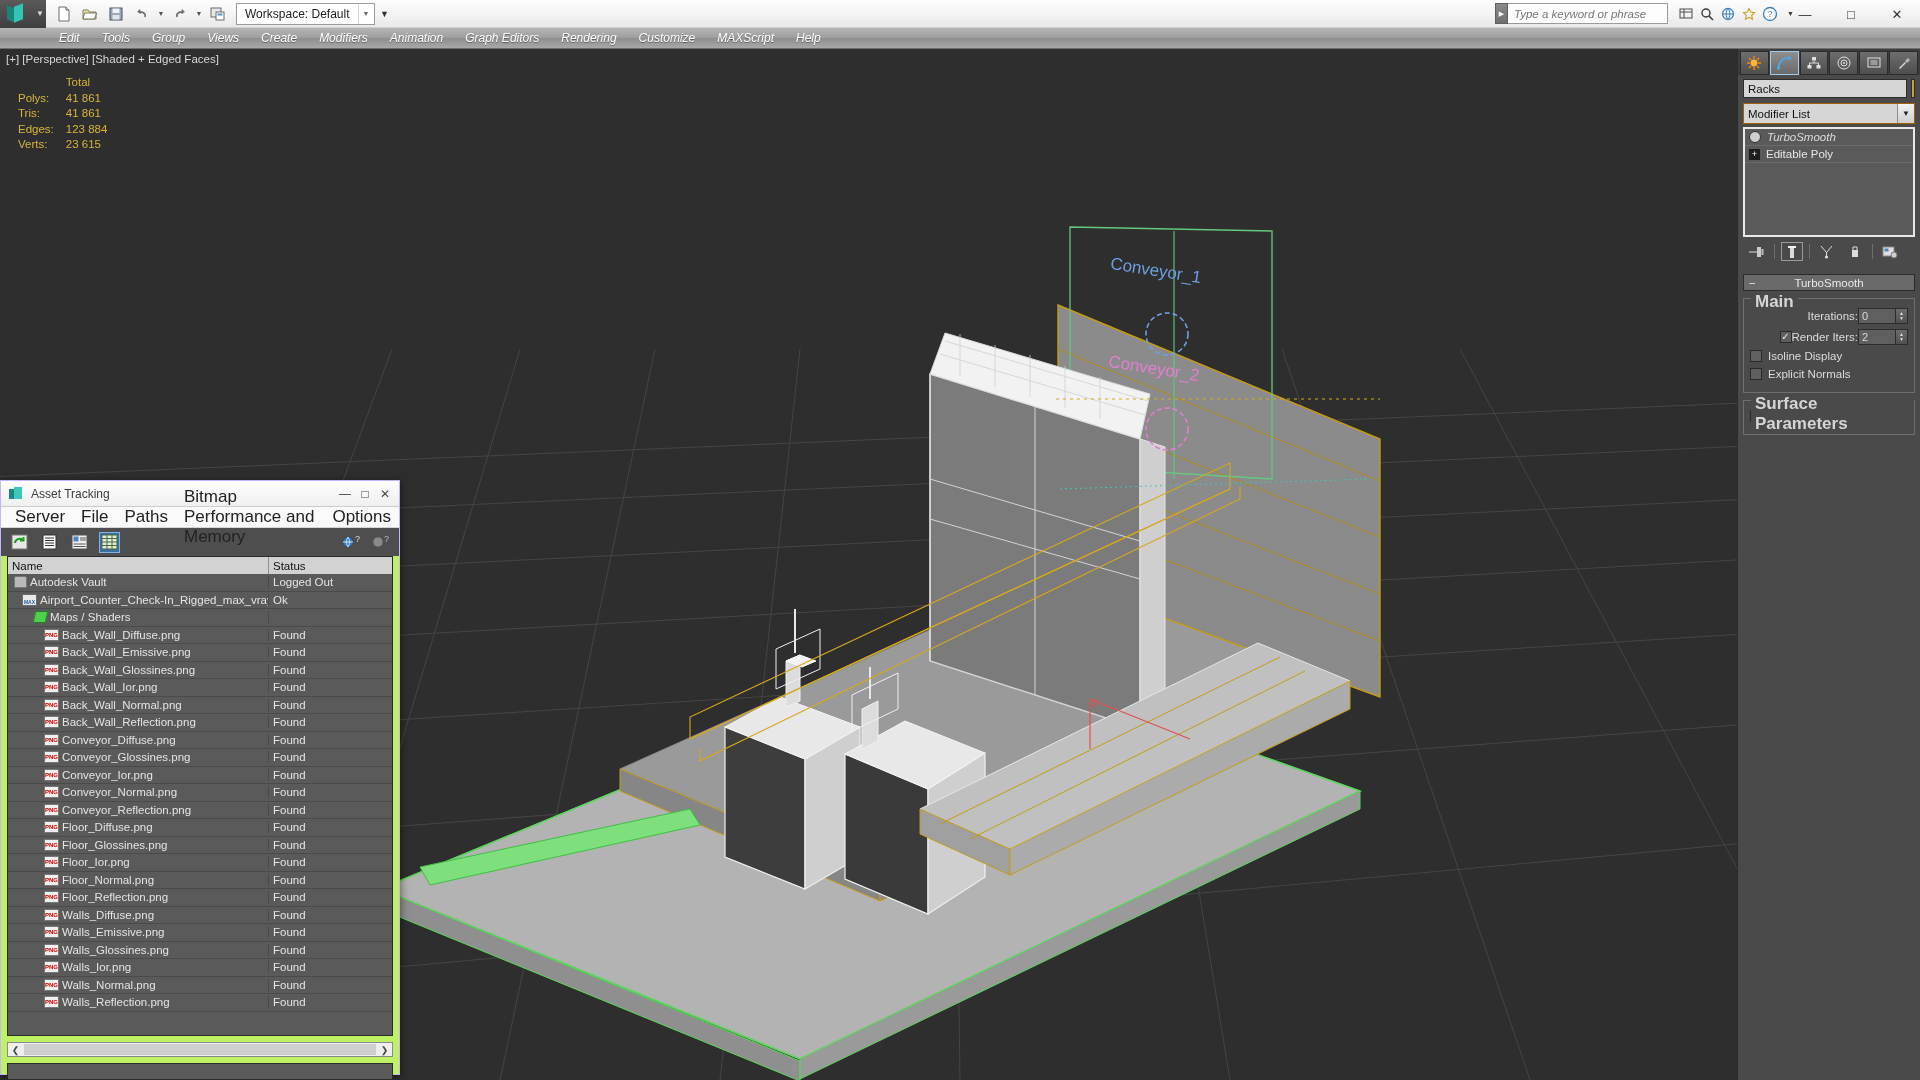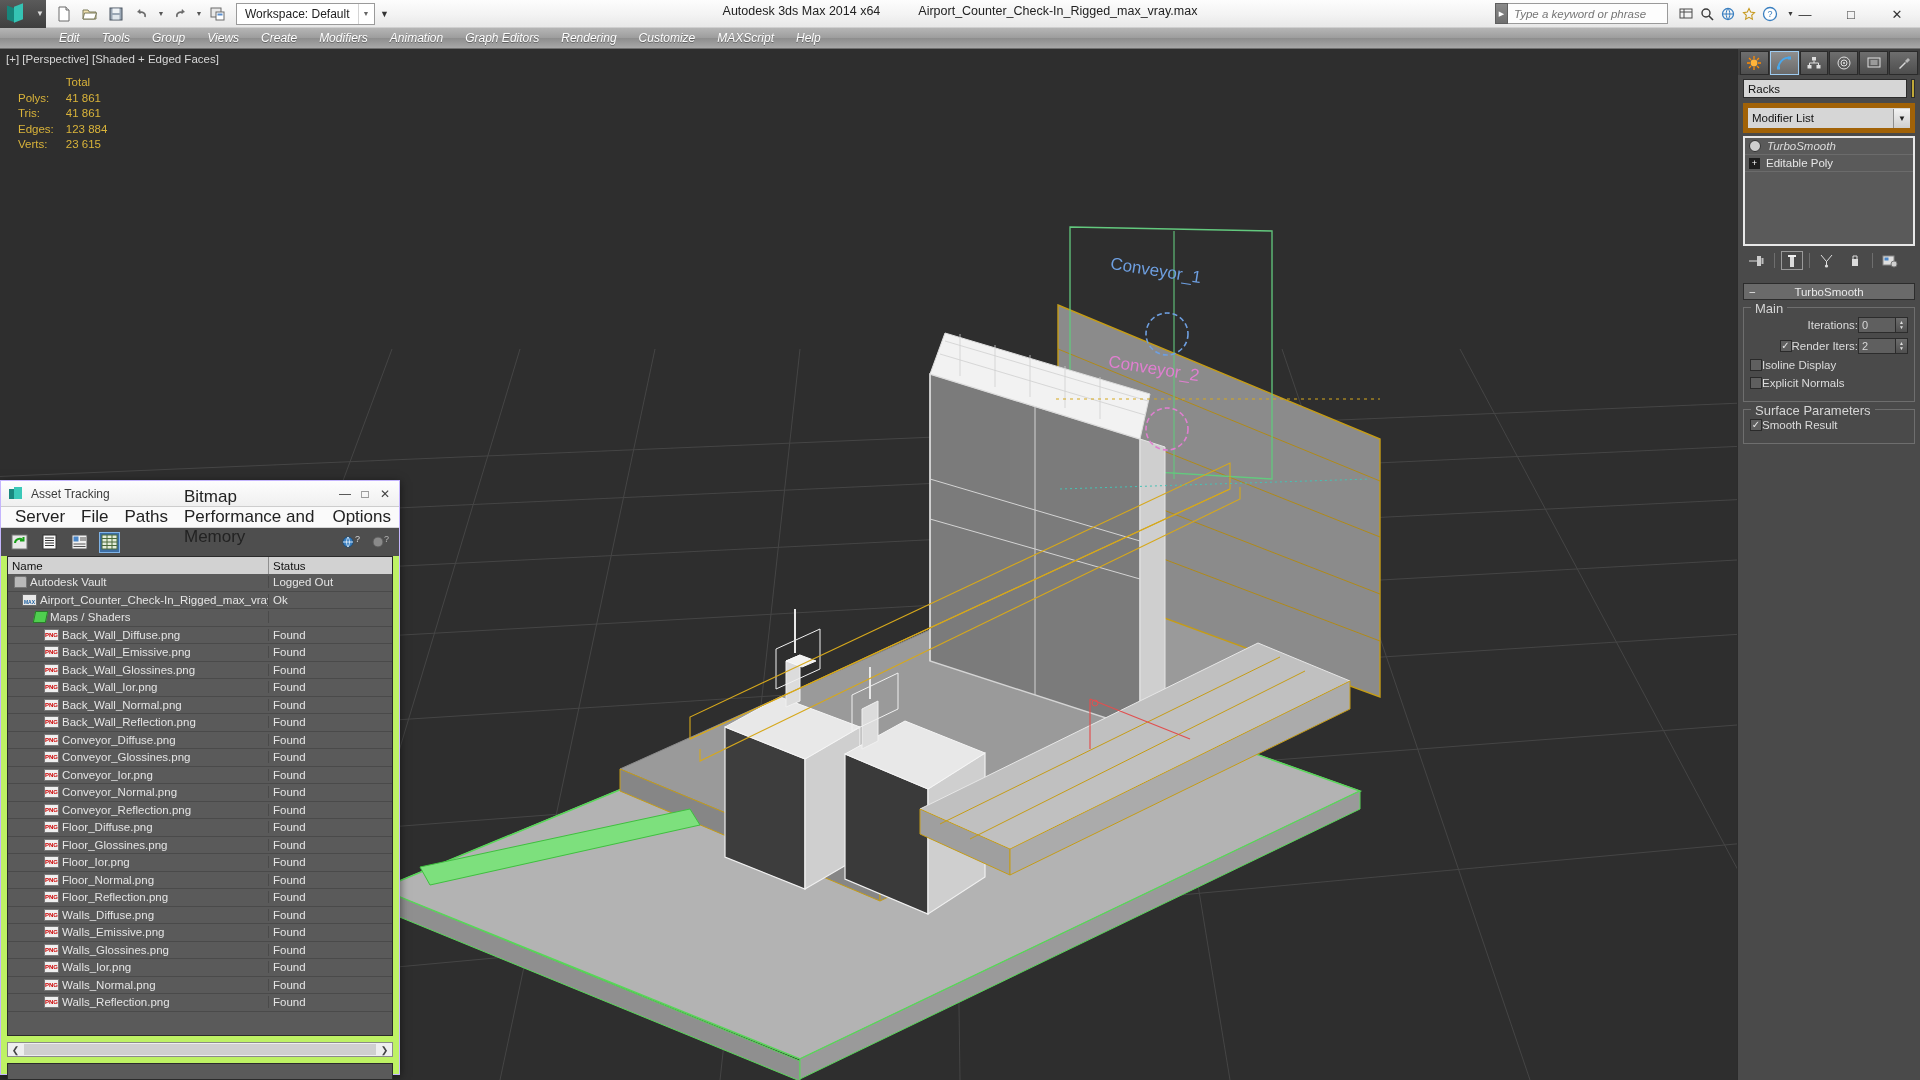--- a/index.html
+++ b/index.html
@@ -76,21 +76,21 @@
   .cmdpanel { position:absolute; right:0; top:49px; width:183px; height:1031px;
     background:#4a4a4a; border-left:1px solid #2c2c2c; }
   .cp-tabs { display:flex; height:26px; background:#3d3d3d; padding:2px 2px 0 2px; gap:1px; }
   .cp-tab { flex:1; height:24px; background:linear-gradient(to bottom,#6e6e6e,#4e4e4e);
     border:1px solid #2b2b2b; display:flex; align-items:center; justify-content:center; }
   .cp-tab.active { background:linear-gradient(to bottom,#8e8e8e,#6a6a6a); border-color:#9ecbf0; }
   .cp-row { display:flex; align-items:center; padding:4px 5px; gap:4px; }
   .cp-name { flex:1; height:19px; background:#d6d6d6; border:1px solid #2c2c2c;
     font-size:11.5px; color:#111; padding:1px 4px; font-family:"Liberation Sans",sans-serif; }
   .cp-swatch { width:21px; height:19px; background:#c0a838; border:1px solid #2c2c2c; }
-  .cp-modlist { margin:1px 5px 3px 5px; height:30px; background:#d6d6d6; border:5px solid #a16207;
+  .cp-modlist { margin:1px 5px 3px 5px; height:21px; background:#d6d6d6; border:1px solid #a16207;
     display:flex; align-items:center; justify-content:space-between; font-size:11.5px; color:#111;
     padding-left:4px; }
   .cp-modlist .arrow { width:17px; height:19px; background:linear-gradient(to bottom,#f2f2f2,#cfcfcf);
     border-left:1px solid #8d8d8d; display:flex; align-items:center; justify-content:center;
     font-size:8px; color:#222; }
   .cp-stack { margin:0 5px; height:110px; background:#5a5a5a; border:2px solid #e8e8e8; }
   .cp-stack-item { height:17px; display:flex; align-items:center; gap:6px; padding-left:4px;
     font-size:11.5px; color:#e6e6e6; border-bottom:1px solid #6b6b6b; }
   .cp-stack-item.italic { font-style:italic; color:#dcdcdc; }
   .cp-bulb { width:12px; height:12px; border-radius:50%; background:#cfcfcf; border:1px solid #333; }
@@ -101,30 +101,30 @@
     color:#dcdcdc; font-size:11px; }
   .cp-tool.boxed { border:1px solid #9a9a9a; }
   .cp-sep { width:1px; height:15px; background:#6e6e6e; }
   .cp-rollout { margin:8px 5px 0 5px; }
   .cp-rollhdr { height:17px; background:#6a6a6a; border:1px solid #2c2c2c;
     display:flex; align-items:center; justify-content:center; position:relative;
     font-size:11.5px; color:#e9e9e9; }
   .cp-rollhdr .minus { position:absolute; left:5px; }
   .cp-group { border:1px solid #6e6e6e; margin-top:7px; padding:9px 6px 6px 6px; position:relative; }
   .cp-group-title { position:absolute; left:7px; top:-7px; background:#4a4a4a; padding:0 4px;
-    font-size:13px; color:#d5d5d5; }
+    font-size:17px; color:#d5d5d5;font-weight:bold; }
   .cp-field { display:flex; align-items:center; justify-content:flex-end; margin-bottom:5px; }
   .cp-flabel { font-size:11.5px; color:#dcdcdc; }
   .cp-spin { display:flex; }
   .cp-spininput { width:38px; height:16px; background:#5f5f5f; border:1px solid #2c2c2c;
     color:#d8d8d8; font-size:11px; padding-left:3px; font-family:"Liberation Sans",sans-serif; }
   .cp-spinbtns { width:12px; height:16px; background:linear-gradient(to bottom,#6d6d6d,#4f4f4f);
     border:1px solid #2c2c2c; border-left:none; display:flex; flex-direction:column;
     align-items:center; justify-content:center; color:#ddd; font-size:5px; line-height:5px; }
-  .cp-check { display:flex; align-items:center; margin-bottom:6px; }
+  .cp-check { display:flex; align-items:center; gap:6px; margin-bottom:6px; }
   .cbox { width:12px; height:12px; background:#5f5f5f; border:1px solid #2a2a2a;
     display:flex; align-items:center; justify-content:center; color:#e8e8e8; font-size:10px;
     line-height:1; }
 
   
   .dlg { position:absolute; background:#bef264; border:1px solid #c4b5fd;
     box-shadow:0 2px 9px rgba(0,0,0,.55); }
   .dlg-title { height:26px; background:linear-gradient(to bottom,#fdfdfd,#f0f0f0);
     display:flex; align-items:center; padding:0 4px; border-bottom:1px solid #cdcdcd; }
   .dlg-title .ico { width:17px; height:16px; margin:0 6px 0 3px; position:relative; }
@@ -256,23 +256,20 @@
             <rect x="7.5" y="7.5" width="5" height="2" fill="#5a8fd0"></rect>
           </svg>
       </div>
       <div class="wsbox">
         <div class="wstext">Workspace: Default</div>
         <div class="wsarrow">▼</div>
       </div>
       <div class="wsdrop">▼</div>
     </div>
 
-    <div class="title-center">
-      <b>Autodesk 3ds Max  2014 x64</b><span class="fname">Airport_Counter_Check-In_Rigged_max_vray.max</span>
-    </div>
 
     <div class="searchwrap">
       <div class="searchcaret">▶</div>
       <input class="searchinput" type="text" placeholder="Type a keyword or phrase" style="">
     </div>
 
     <div class="tbicons">
       <div class="tbi">
         <svg width="14" height="14" viewBox="0 0 14 14">
             <rect x="1" y="2" width="12" height="9" fill="none" stroke="#4a4a4a"></rect>

